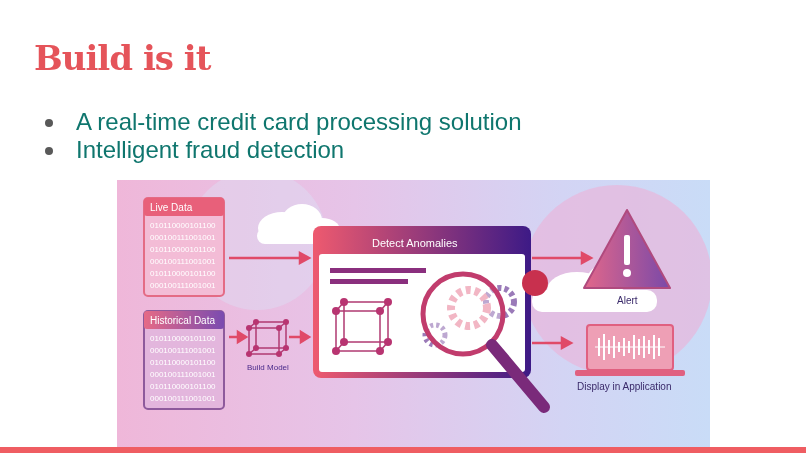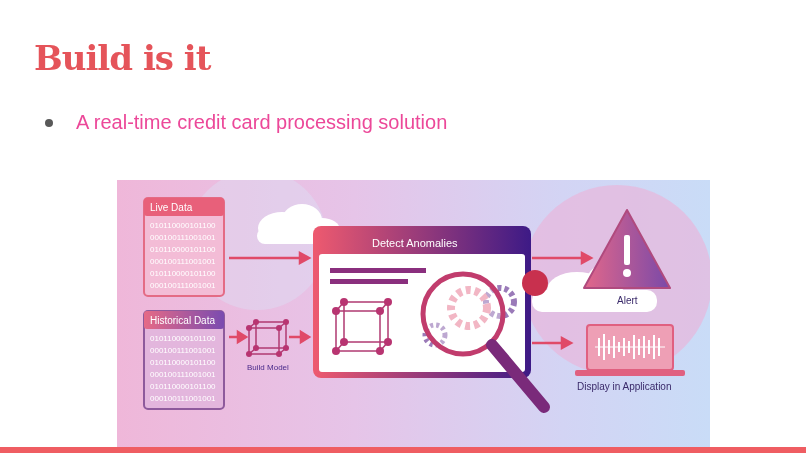--- a/index.html
+++ b/index.html
@@ -1,31 +1,32 @@
 <!DOCTYPE html>
 <html><head>
 <meta charset="utf-8">
 <style>
   html,body{margin:0;padding:0;}
   body{width:806px;height:453px;position:relative;background:#fff;overflow:hidden;font-family:"Liberation Sans",sans-serif;}
   .title{position:absolute;left:34px;top:38px;font-family:"DejaVu Serif",serif;font-weight:bold;font-size:34px;color:#e5545a;letter-spacing:-1px;}
   .bullets{position:absolute;left:42px;top:108px;margin:0;padding:0;list-style:none;}
-  .bullets li{position:relative;padding-left:34px;font-size:20px;color:#ec4899;line-height:28px;}
+  .bullets li{position:relative;padding-left:34px;font-size:24px;color:#0f766e;line-height:28px;}
   .bullets li::before{content:"";position:absolute;left:3px;top:11px;width:8px;height:8px;border-radius:50%;background:#595959;}
   .illus{position:absolute;left:117px;top:180px;width:593px;height:276px;overflow:hidden;
     background:linear-gradient(90deg,#efb7d9 0%,#e6c4e8 40%,#d3d4f4 75%,#c9dcf7 100%);}
   .bottombar{position:absolute;left:0;top:447px;width:806px;height:6px;background:#ef5d62;}
 </style>
 </head>
 <body>
 
 <div class="title">Build is it</div>
 
 <ul class="bullets">
   <li>A real-time credit card processing solution</li>
+  <li>Intelligent fraud detection</li>
 </ul>
 
 <div class="illus">
   <svg width="593" height="243" viewBox="0 0 593 243" xmlns="http://www.w3.org/2000/svg">
     <defs>
       <linearGradient id="hdr" x1="0" x2="1">
         <stop offset="0" stop-color="#ee5a6f"></stop>
         <stop offset="1" stop-color="#3d1a86"></stop>
       </linearGradient>
       <linearGradient id="hist" x1="0" x2="1">

